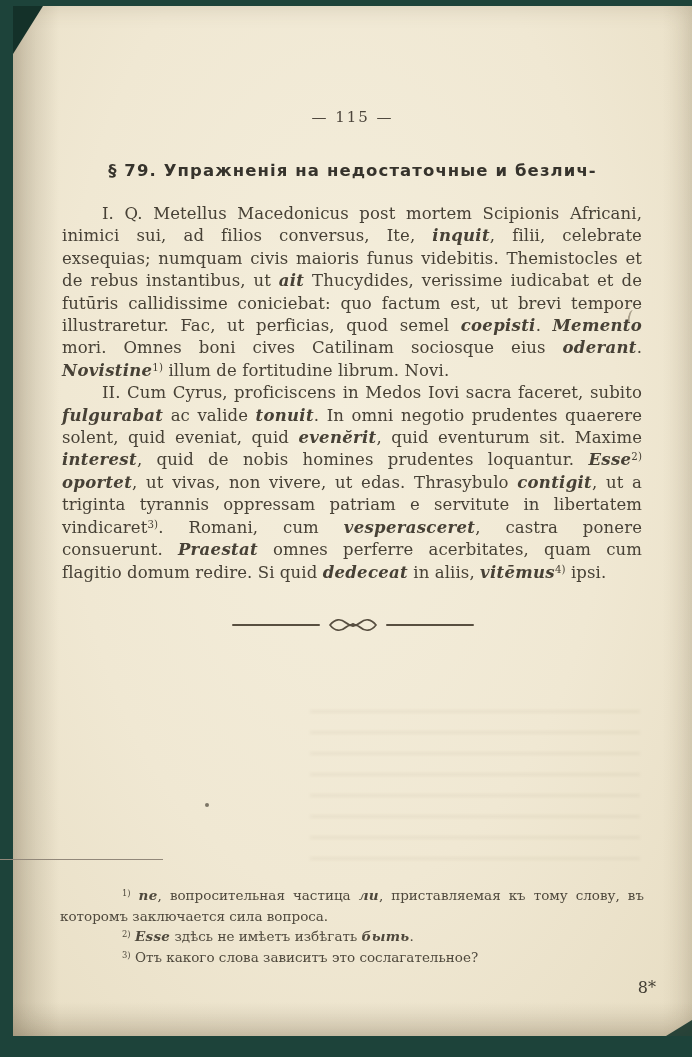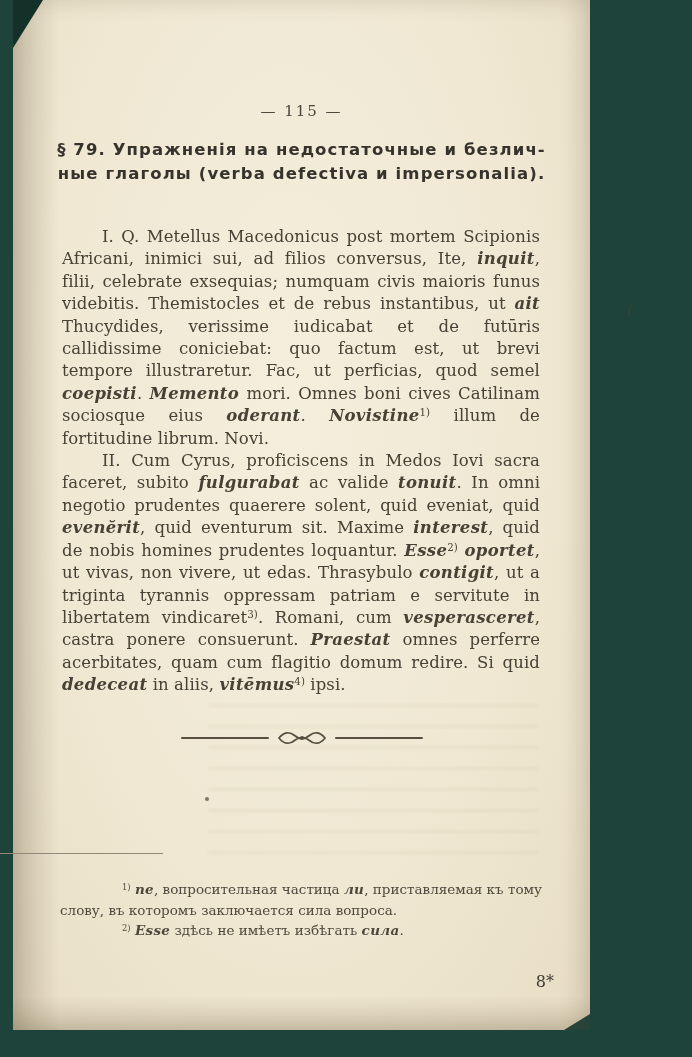--- a/index.html
+++ b/index.html
@@ -7,22 +7,22 @@
   body {
     position: relative;
     background: #1d433a; 
     overflow: hidden;
     font-family: "DejaVu Serif", "Liberation Serif", serif;
   }
 
   
   .page {
     position: absolute;
-    left: 13px; top: 0;
-    width: 577px; height: 1030px;
+    left: 13px; top: 6px;
+    width: 679px; height: 1030px;
     background:
       linear-gradient(90deg, rgba(99,86,60,0.26), rgba(99,86,60,0) 46px),
       linear-gradient(0deg, rgba(110,95,68,0.22), rgba(110,95,68,0) 34px),
       linear-gradient(270deg, rgba(110,95,68,0.10), rgba(110,95,68,0) 30px),
       radial-gradient(ellipse at 48% 38%, #f4eedc 0%, #f0e8d3 55%, #e7ddc3 100%);
     box-shadow: inset 0 0 22px rgba(92,76,50,0.20);
   }
 
   .corner-tear-tl {
     position: absolute; left: 0; top: 0;
@@ -41,34 +41,34 @@
   
   .pageno {
     margin-top: 102px;
     text-align: center;
     font-size: 15px;
     letter-spacing: 2px;
     color: #4b443a;
   }
 
   .title {
-    margin-top: 18px;
+    margin-top: 33px;
     text-align: center;
     font-family: "DejaVu Sans", "Liberation Sans", sans-serif;
     font-weight: bold;
     font-size: 16.5px;
     line-height: 24px;
     letter-spacing: 1.1px;
     color: #36332c;
   }
   .title-line { display: block; }
 
   
   .body-text {
-    margin-top: 40px;
+    margin-top: 20px;
     padding-left: 49px;
     padding-right: 50px;
     font-size: 16.5px;
     line-height: 22.4px;
     letter-spacing: 0.1px;
     text-align: justify;
     color: #474136;
   }
   .para { text-indent: 40px; }
   .em { font-style: italic; font-weight: bold; letter-spacing: 0.3px; }
@@ -154,21 +154,20 @@
 
 <div class="page">
 
   <div class="corner-tear-tl"></div>
   <div class="corner-tear-br"></div>
 
   <div class="pageno">— 115 —</div>
 
   <h1 class="title">
     <span class="title-line">§ 79. Упражненія на недостаточные и безлич-</span>
-    <span class="title-line">ные глаголы (verba defectiva и impersonalia).</span>
   </h1>
 
   <div class="body-text">
     <p class="para"><span class="run">I. Q. Metellus Macedonicus post mortem Scipionis Africani, inimici sui, ad filios conversus, Ite, </span><span class="em">inquit</span><span class="run">, filii, celebrate exsequias; numquam civis maioris funus videbitis. Themistocles et de rebus instantibus, ut </span><span class="em">ait</span><span class="run"> Thucydides, verissime iudicabat et de futūris callidissime coniciebat: quo factum est, ut brevi tempore illustraretur. Fac, ut perficias, quod semel </span><span class="em">coepisti</span><span class="run">. </span><span class="em">Memento</span><span class="run"> mori. Omnes boni cives Catilinam sociosque eius </span><span class="em">oderant</span><span class="run">. </span><span class="em">Novistine</span><sup class="fn-sup">1)</sup><span class="run"> illum de fortitudine librum. Novi.</span></p>
     <p class="para"><span class="run">II. Cum Cyrus, proficiscens in Medos Iovi sacra faceret, subito </span><span class="em">fulgurabat</span><span class="run"> ac valide </span><span class="em">tonuit</span><span class="run">. In omni negotio prudentes quaerere solent, quid eveniat, quid </span><span class="em">evenĕrit</span><span class="run">, quid eventurum sit. Maxime </span><span class="em">interest</span><span class="run">, quid de nobis homines prudentes loquantur. </span><span class="em">Esse</span><sup class="fn-sup">2)</sup><span class="run"> </span><span class="em">oportet</span><span class="run">, ut vivas, non vivere, ut edas. Thrasybulo </span><span class="em">contigit</span><span class="run">, ut a triginta tyrannis oppressam patriam e servitute in libertatem vindicaret</span><sup class="fn-sup">3)</sup><span class="run">. Romani, cum </span><span class="em">vesperasceret</span><span class="run">, castra ponere consuerunt. </span><span class="em">Praestat</span><span class="run"> omnes perferre acerbitates, quam cum flagitio domum redire. Si quid </span><span class="em">dedeceat</span><span class="run"> in aliis, </span><span class="em">vitēmus</span><sup class="fn-sup">4)</sup><span class="run"> ipsi.</span></p>
   </div>
 
   <div class="divider">
     <span class="divider-line"></span>
     <svg width="48" height="18" viewBox="0 0 48 18">
@@ -179,18 +178,19 @@
   </div>
 
   <div class="bleed"></div>
   <div class="speck"></div>
   <div class="margin-mark"></div>
 
   <div class="fn-rule"></div>
 
   <div class="footnotes">
     <p class="footnote"><sup class="fn-sup">1)</sup><span class="run"> </span><span class="em">ne</span><span class="run">, вопросительная частица </span><span class="em">ли</span><span class="run">, приставляемая къ тому слову, въ которомъ заключается сила вопроса.</span></p>
-    <p class="footnote"><sup class="fn-sup">2)</sup><span class="run"> </span><span class="em">Esse</span><span class="run"> здѣсь не имѣетъ избѣгать </span><span class="em">сила</span><span class="run">.</span></p>
+    <p class="footnote"><sup class="fn-sup">2)</sup><span class="run"> </span><span class="em">Esse</span><span class="run"> здѣсь не имѣетъ избѣгать </span><span class="em">быть</span><span class="run">.</span></p>
+    <p class="footnote"><sup class="fn-sup">3)</sup><span class="run"> Отъ какого слова зависитъ это сослагательное?</span></p>
   </div>
 
   <div class="signature">8*</div>
 
 </div>
 
 </body></html>

